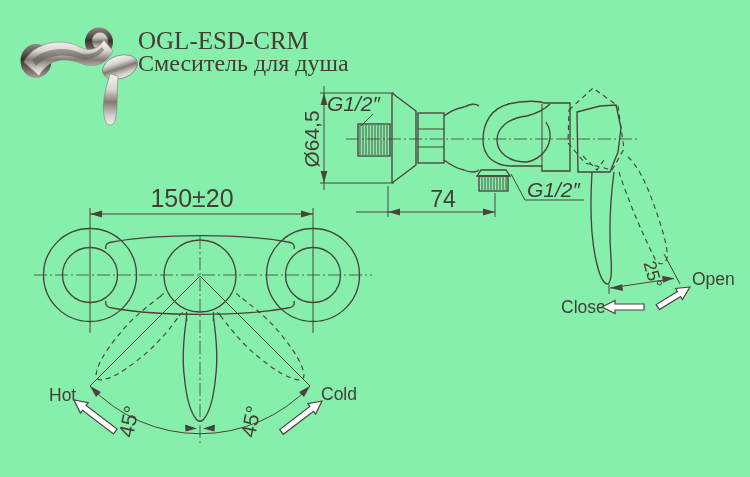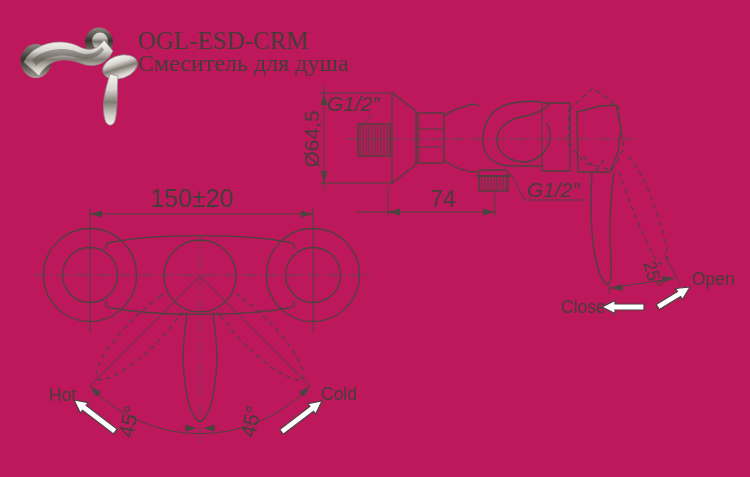--- a/index.html
+++ b/index.html
@@ -1,16 +1,16 @@
 <!DOCTYPE html>
 <html><head>
 <meta charset="utf-8">
 <style>
   html,body{margin:0;padding:0;background:#ffffff;}
-  .canvas{position:relative;width:750px;height:477px;background:#be185d;overflow:hidden;
+  .canvas{position:relative;width:750px;height:477px;background:#86efac;overflow:hidden;
           font-family:"Liberation Sans",sans-serif;}
   svg{display:block;}
   .outline{fill:none;stroke:#4b433d;stroke-width:1.35;}
   .thin{fill:none;stroke:#4b433d;stroke-width:1;}
   .center{fill:none;stroke:#554c46;stroke-width:0.9;stroke-dasharray:13 3 2 3;}
   .hatch{fill:none;stroke:#4b433d;stroke-width:0.9;}
   .dashed{fill:none;stroke:#4b433d;stroke-width:1.15;stroke-dasharray:5 4;}
   .arrow{fill:#4b433d;stroke:none;}
   .hollow{fill:#ffffff;stroke:#4b433d;stroke-width:1.2;}
   .dimtext{fill:#453e38;font-family:"Liberation Sans",sans-serif;}

